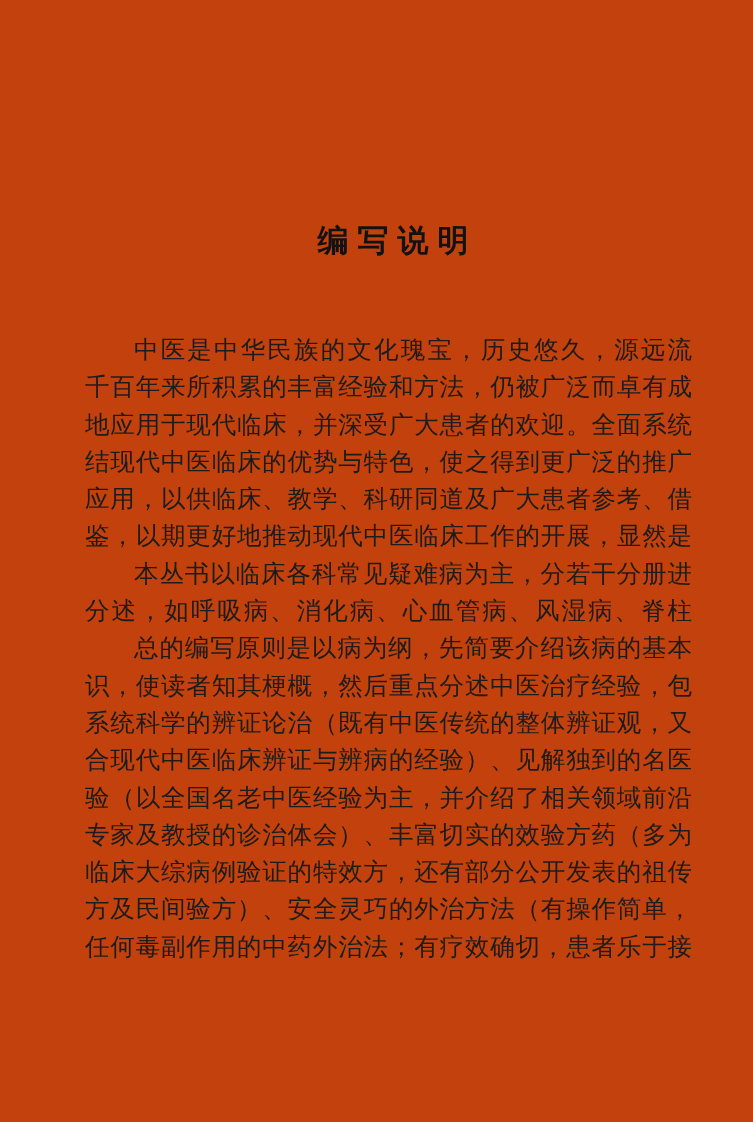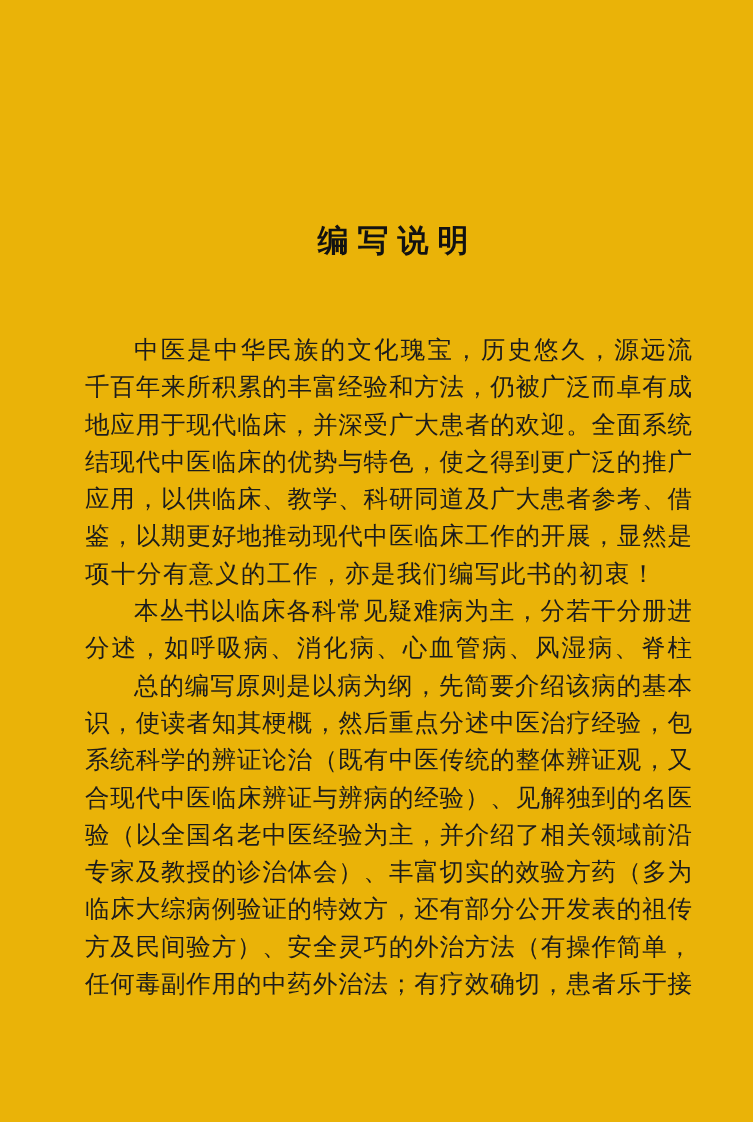--- a/index.html
+++ b/index.html
@@ -4,21 +4,21 @@
 <style>
   html, body {
     margin: 0;
     padding: 0;
     background: #ffffff;
   }
   .page {
     position: relative;
     width: 753px;
     height: 1122px;
-    background: #eab308;
+    background: #c2410c;
     overflow: hidden;
     font-family: "DejaVu Serif", serif;
   }
   .page-title {
     position: absolute;
     top: 220px;
     left: 85px;
     width: 607px;
     margin: 0;
     text-align: center;
@@ -70,21 +70,20 @@
 
   <div class="text-block">
 
     <div class="para">
       <p class="line first">中医是中华民族的文化瑰宝，历史悠久，源远流长。</p>
       <p class="line">千百年来所积累的丰富经验和方法，仍被广泛而卓有成效</p>
       <p class="line">地应用于现代临床，并深受广大患者的欢迎。全面系统总</p>
       <p class="line">结现代中医临床的优势与特色，使之得到更广泛的推广和</p>
       <p class="line">应用，以供临床、教学、科研同道及广大患者参考、借</p>
       <p class="line">鉴，以期更好地推动现代中医临床工作的开展，显然是一</p>
-      <p class="line end">项十分有意义的工作，亦是我们编写此书的初衷！</p>
     </div>
 
     <div class="para">
       <p class="line first">本丛书以临床各科常见疑难病为主，分若干分册进行</p>
       <p class="line">分述，如呼吸病、消化病、心血管病、风湿病、脊柱病、</p>
     </div>
 
     <div class="para">
       <p class="line first">总的编写原则是以病为纲，先简要介绍该病的基本知</p>
       <p class="line">识，使读者知其梗概，然后重点分述中医治疗经验，包括</p>

